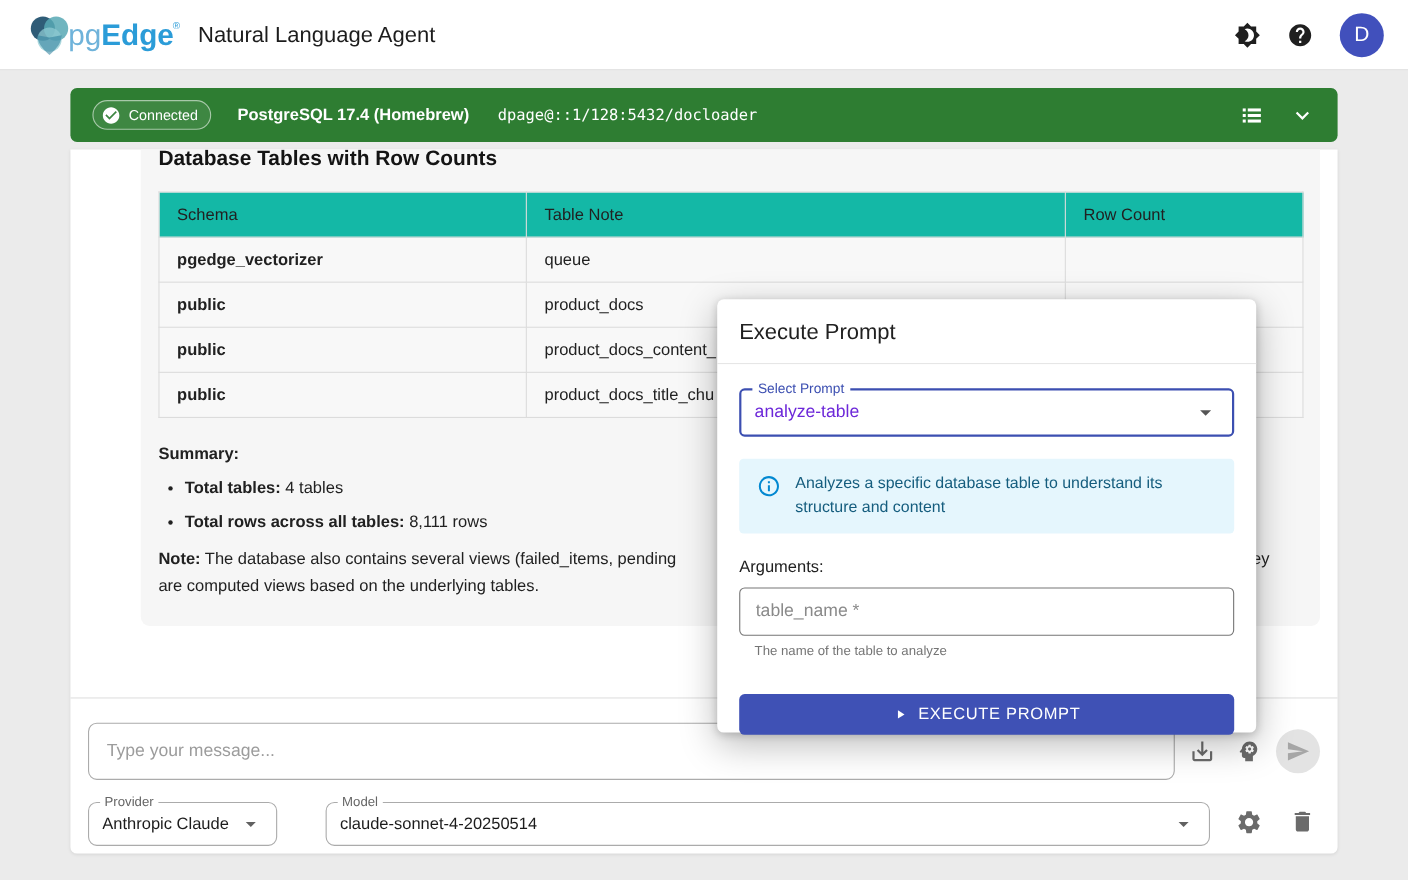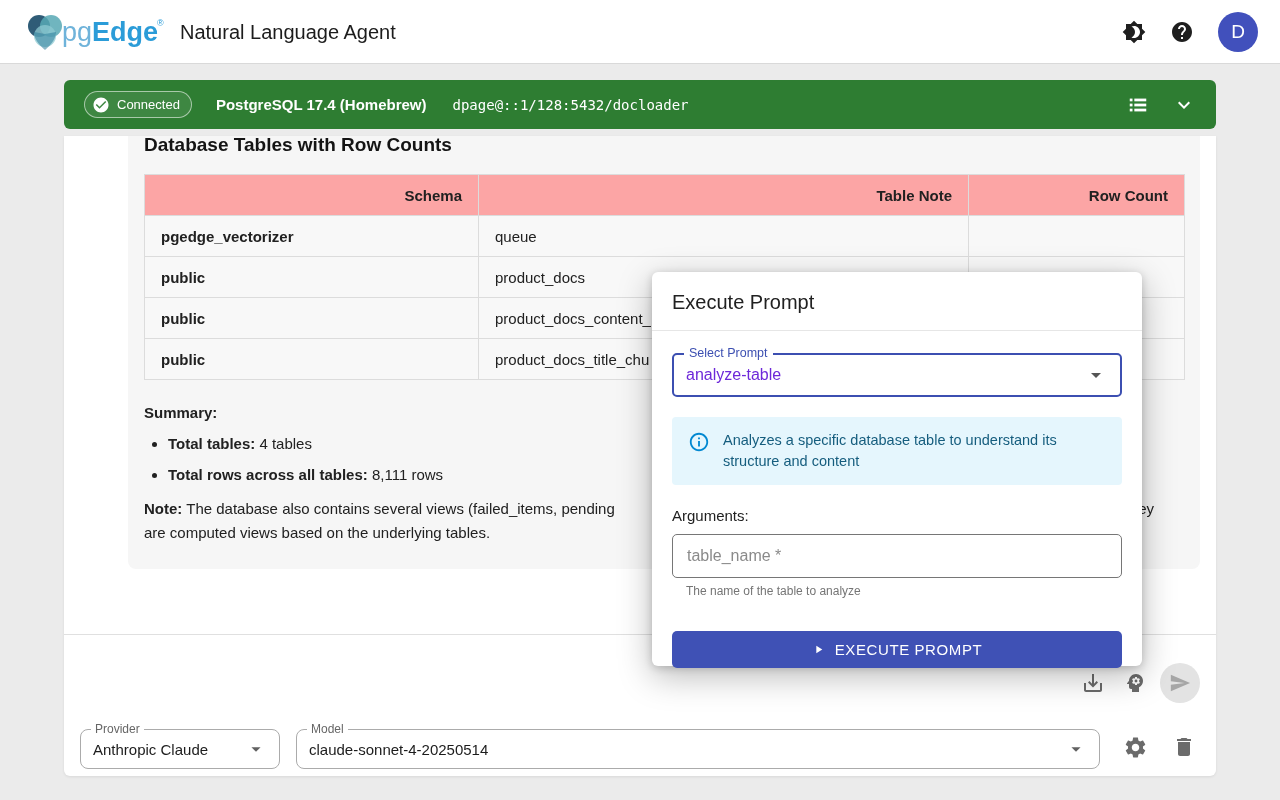--- a/index.html
+++ b/index.html
@@ -30,21 +30,21 @@
   
   .main-card { position:absolute; left:64px; top:136px; width:1152px; height:640px; background:#fff;
     border-radius:0 0 6px 6px; box-shadow:0 1px 3px rgba(0,0,0,0.08); }
   .messages { position:absolute; left:0; top:0; width:1152px; height:498px; overflow:hidden; }
   .msg-card { position:absolute; left:64px; top:-26px; width:1072px; background:#f6f6f6;
     border-radius:8px; padding:16px 16px 24px 16px; color:#212121; }
   .msg-card h3 { font-size:19px; font-weight:700; margin-top:8px; color:#141414; }
   .msg-card p.intro { font-size:15px; margin-top:22px; }
   table.res { border-collapse:collapse; margin-top:18px; width:1040px; table-layout:fixed; font-size:15px; }
   table.res th, table.res td { border:1px solid #dcdcdc; padding:11px 16px; text-align:left; height:41px; }
-  table.res th { background:#fca5a5; font-weight:700;text-align:right; }
+  table.res th { background:#14b8a6; font-weight:400; }
   table.res td { background:#f8f8f8; }
   td.schema-cell { font-weight:700; }
   .summary-label { font-size:15px; font-weight:700; margin-top:24px; }
   ul.sum-list { margin:14px 0 0 24px; font-size:15px; }
   ul.sum-list li { margin-bottom:14px; }
   .note-para { font-size:15px; margin-top:8px; line-height:1.6; }
   .note-line1 { display:flex; }
   .note-tail { margin-left:auto; margin-right:30px; }
 
   
@@ -199,38 +199,39 @@
         <div class="note-line1">
           <span><b>Note:</b><span> The database also contains several views (failed_items, pending</span></span>
           <span class="note-tail">ey</span>
         </div>
         <div>are computed views based on the underlying tables.</div>
       </div>
     </div>
   </div>
 
   <div class="chat-area">
+    <input class="chat-input" type="text" placeholder="Type your message..." style="">
     <div class="chat-icon" style="left:1015px; top:34px;">
       <svg width="24" height="24" viewBox="0 0 24 24">
           <path fill="#6b6b6b" d="M19 12v7H5v-7H3v7c0 1.1.9 2 2 2h14c1.1 0 2-.9 2-2v-7h-2zm-6 .67l2.59-2.58L17 11.5l-5 5-5-5 1.41-1.41L11 12.67V3h2v9.67z"></path>
         </svg>
     </div>
     <div class="chat-icon" style="left:1057px; top:34px;">
       <svg width="24" height="24" viewBox="0 0 24 24">
           <path fill="#6b6b6b" d="M13 8.57c-.79 0-1.43.64-1.43 1.43s.64 1.43 1.43 1.43 1.43-.64 1.43-1.43-.64-1.43-1.43-1.43z"></path>
           <path fill="#6b6b6b" d="M13 3C9.25 3 6.2 5.94 6.02 9.64L4.1 12.2c-.25.33-.01.8.4.8H6v3c0 1.1.9 2 2 2h1v3h7v-4.68c2.36-1.12 4-3.53 4-6.32 0-3.87-3.13-7-7-7zm3 7c0 .13-.01.26-.02.39l.83.66c.08.06.1.16.05.25l-.8 1.39c-.05.09-.16.12-.24.09l-.99-.4c-.21.16-.43.29-.67.39L14 13.83c-.01.1-.1.17-.2.17h-1.6c-.1 0-.18-.07-.2-.17l-.16-1.06c-.24-.1-.47-.23-.67-.39l-.99.4c-.09.03-.2 0-.24-.09l-.8-1.39c-.05-.08-.03-.19.05-.25l.83-.66c-.01-.13-.02-.26-.02-.39s.01-.26.02-.39l-.83-.66c-.08-.06-.1-.16-.05-.25l.8-1.39c.05-.09.16-.12.24-.09l.99.4c.21-.16.43-.29.67-.39l.16-1.06c.02-.1.1-.17.2-.17h1.6c.1 0 .19.07.2.17l.16 1.06c.24.1.46.23.67.39l.99-.4c.09-.03.2 0 .24.09l.8 1.39c.05.08.03.19-.05.25l-.83.66c.01.12.02.25.02.39z"></path>
         </svg>
     </div>
     <div class="send-btn">
       <svg width="22" height="22" viewBox="0 0 24 24">
           <path fill="#a6a6a6" d="M2.01 21L23 12 2.01 3 2 10l15 2-15 2z"></path>
         </svg>
     </div>
 
-    <div class="select-box" style="left:16px; top:94px; width:200px;">
+    <div class="select-box" style="left:16px; top:94px; width:172px;">
       <span class="flabel">Provider</span>
       <span class="sval">Anthropic Claude</span>
       <svg class="arrow" width="22" height="22" viewBox="0 0 24 24">
           <path fill="#616161" d="M7 10l5 5 5-5z"></path>
         </svg>
     </div>
     <div class="select-box" style="left:232px; top:94px; width:804px;">
       <span class="flabel">Model</span>
       <span class="sval">claude-sonnet-4-20250514</span>
       <svg class="arrow" width="22" height="22" viewBox="0 0 24 24">

